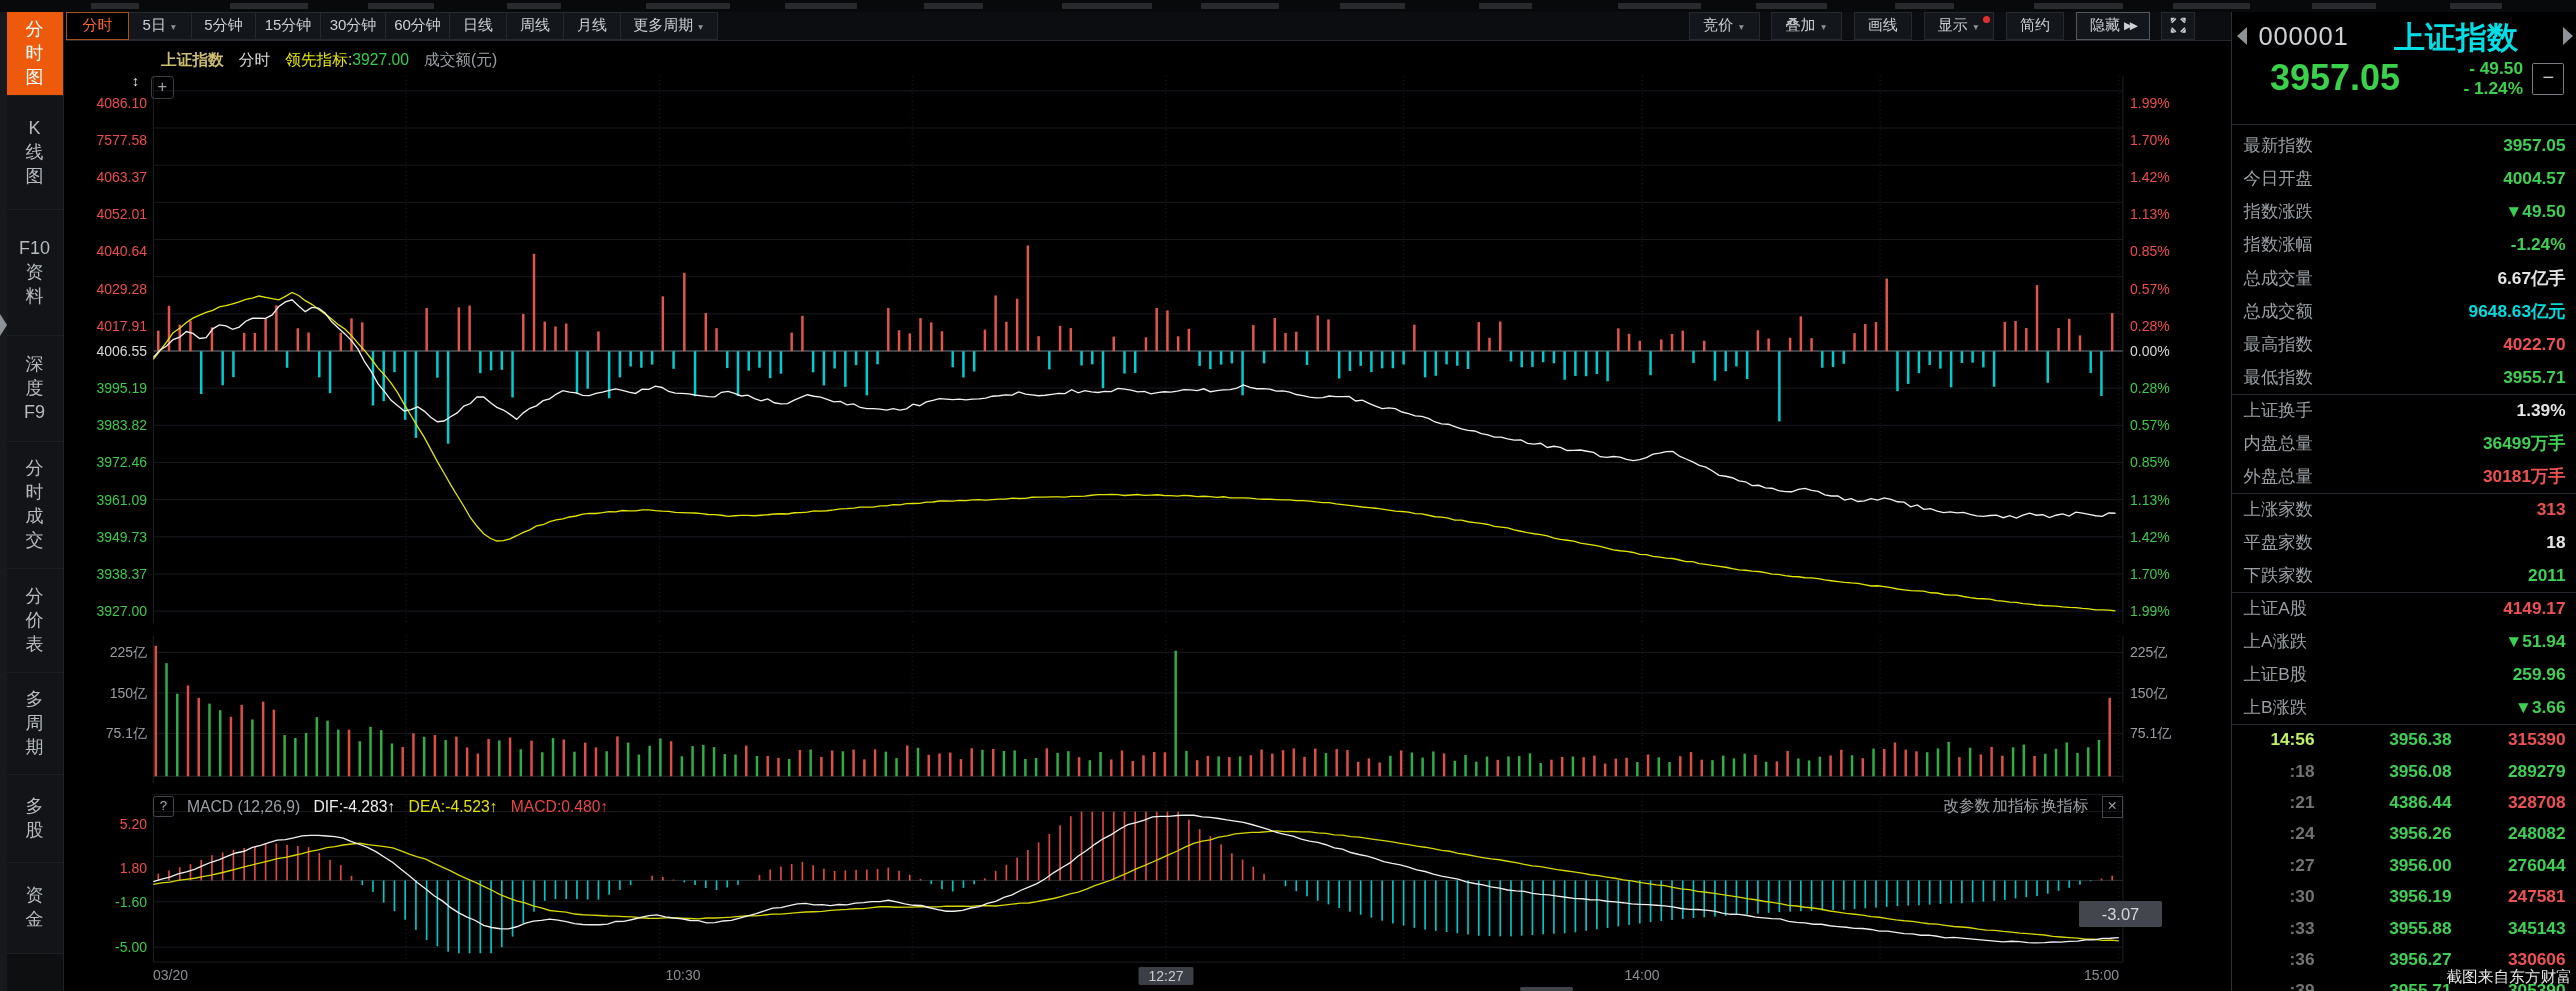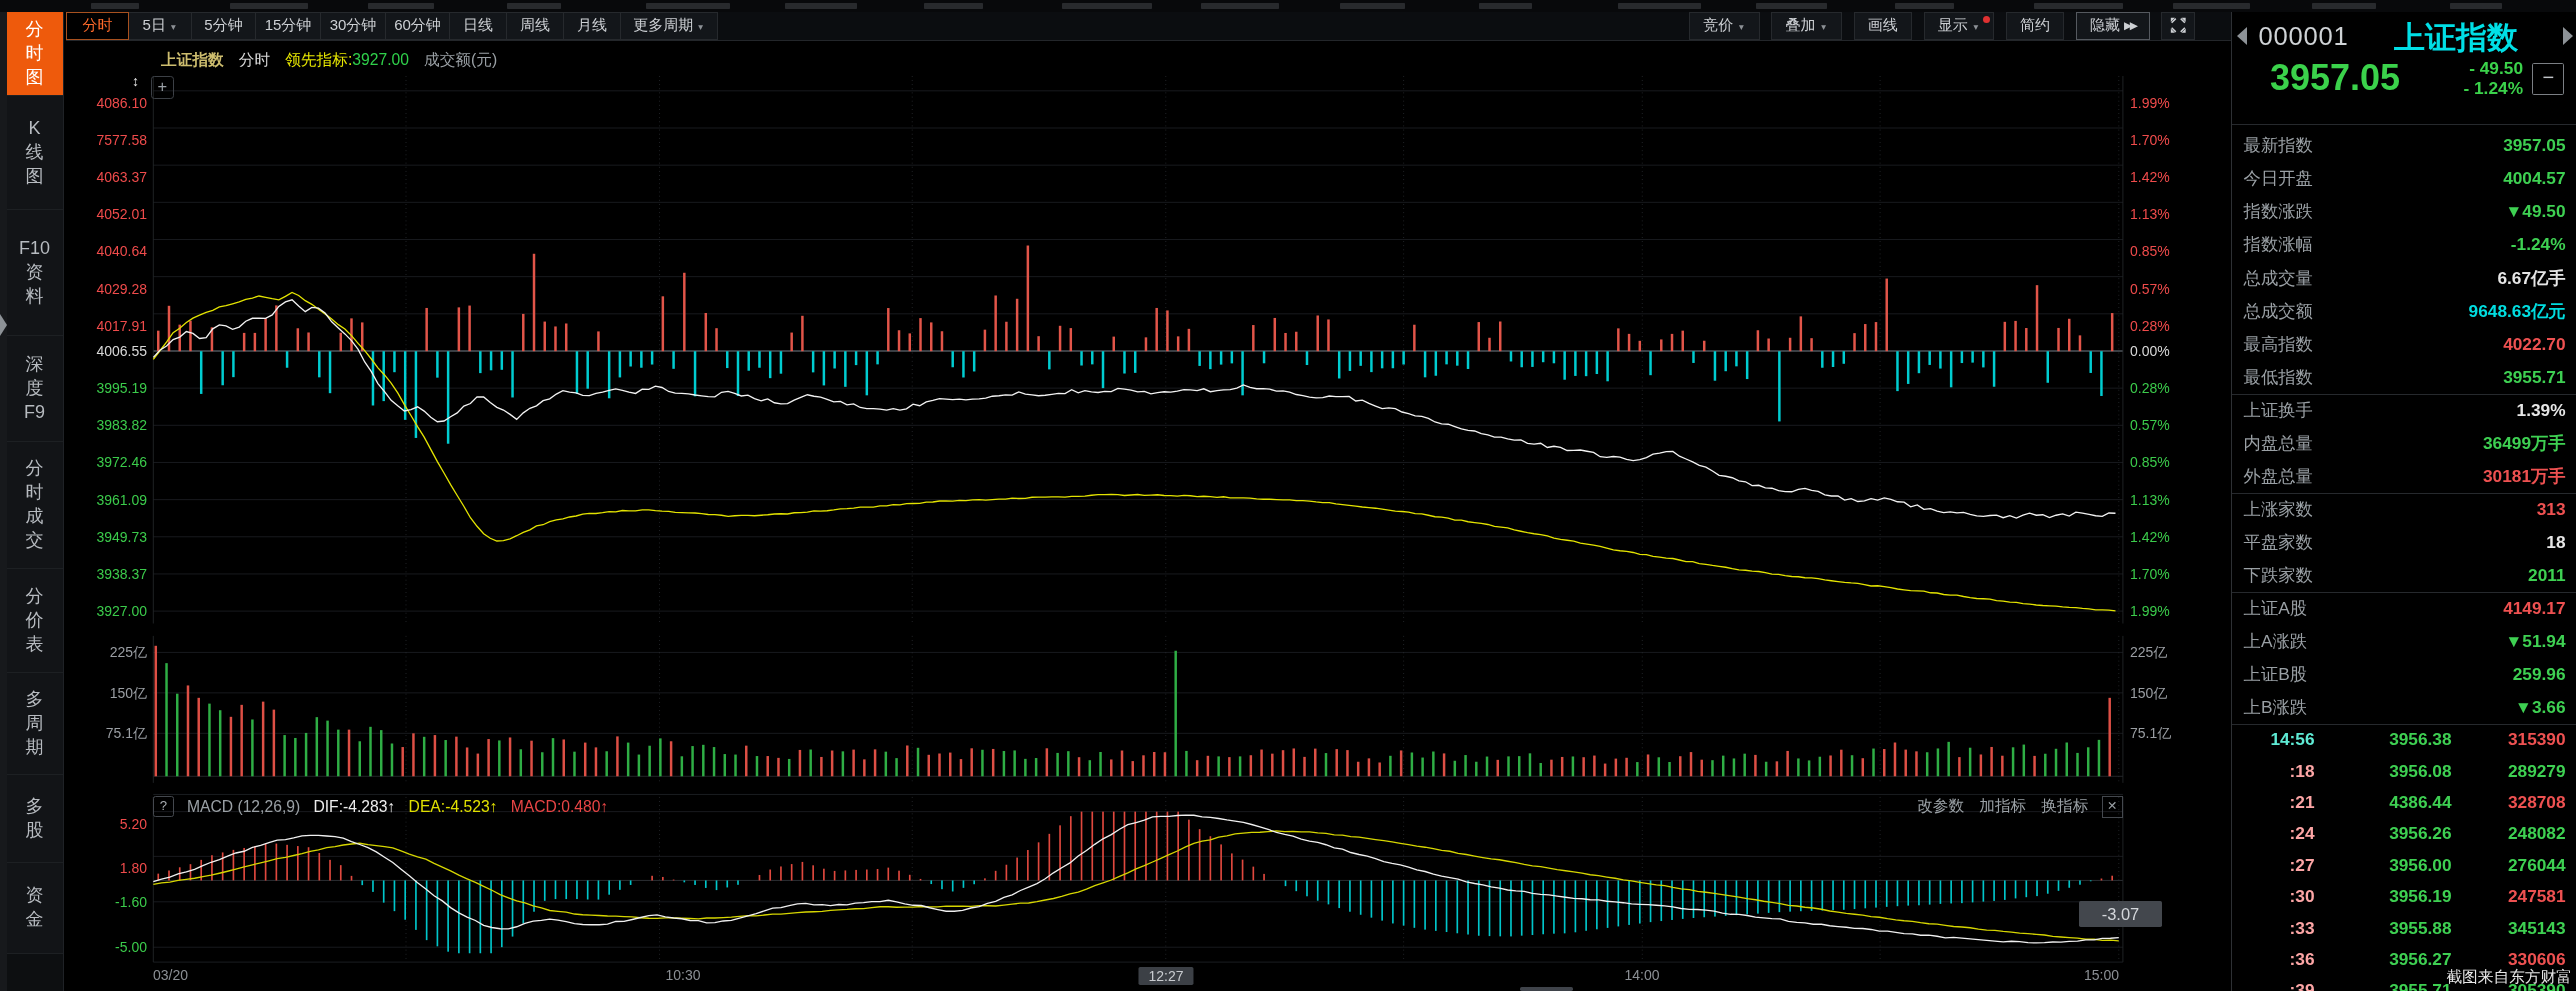--- a/index.html
+++ b/index.html
@@ -46,21 +46,21 @@
   #h-turn{color:#9aa0a5;}
   #zoombox{position:absolute;left:151px;top:76px;width:20.7px;height:20.7px;border:0.8px solid #3c4046;border-radius:3.3px;
       color:#9aa0a6;font-size:16.5px;line-height:19px;text-align:center;}
   #cursorglyph{position:absolute;left:132px;top:73px;color:#e8e8e8;font-size:14px;}
   
   #macdbar{position:absolute;left:153px;top:796px;width:1970px;height:21.5px;display:flex;align-items:center;gap:13.2px;font-size:15.7px;}
   #macdq{box-sizing:border-box;width:20.7px;height:20.7px;border:0.8px solid #44484e;border-radius:2.5px;color:#a9adb2;
          text-align:center;line-height:18px;font-size:13.2px;}
   #macdname{color:#9aa0a5;}
   .difl{color:#ececec;} .deal{color:#e0e000;} .macl{color:#e84545;}
-  #macdacts{margin-left:auto;display:flex;gap:15px;color:#9aa0a5;}
+  #macdacts{margin-left:auto;display:flex;gap:2px;color:#9aa0a5;}
   #macdacts span{cursor:pointer;}
   #macdclose{box-sizing:border-box;width:21.5px;height:21.5px;border:0.8px solid #44484e;color:#9aa0a5;text-align:center;
              line-height:19px;font-size:12.4px;cursor:pointer;}
   #difbox{position:absolute;left:2079px;top:901px;width:83px;height:26.4px;background:#43474d;color:#d4d7db;
           font-size:16.5px;line-height:26.4px;text-align:center;border-radius:1.7px;}
   
   .tlabel{position:absolute;top:967px;font-size:14px;color:#8b8f94;}
   .tlabel.hl{background:#3c4046;padding:0.8px 10px;border-radius:1.7px;color:#c9ccd0;}
   #scrollnub{position:absolute;left:1520px;top:987px;width:53px;height:4.1px;background:#3f434a;border-radius:1.7px;}
   
@@ -73,21 +73,21 @@
   #pname{position:absolute;left:162px;top:0px;font-size:31px;font-weight:bold;color:#00dfe6;}
   #pprice{position:absolute;left:38px;top:45px;font-size:36px;font-weight:bold;color:#3bd24b;}
   #pchg{position:absolute;left:208px;top:46px;font-size:17.3px;font-weight:bold;color:#3bd24b;text-align:right;width:83px;line-height:20.7px;}
   #minusbtn{position:absolute;right:11.6px;top:51px;width:30px;height:30px;border:0.8px solid #7b7f84;border-radius:1.7px;
             color:#c0c4c8;font-size:20px;line-height:27px;text-align:center;cursor:pointer;}
   .pdivider{position:absolute;left:0;width:100%;height:0.8px;background:#26292d;}
   .srow{position:absolute;left:11.6px;width:322px;height:33px;display:flex;justify-content:space-between;align-items:center;}
   .srow .lb{color:#9aa0a5;font-size:17.3px;}
   .srow .vl{font-size:17.3px;font-weight:bold;}
   .trow{position:absolute;left:11.6px;width:322px;height:31px;display:flex;align-items:center;font-size:17.3px;font-weight:bold;}
-  .trow .tt{width:71px;text-align:right;color:#fca5a5;}
+  .trow .tt{width:71px;text-align:right;color:#737373;}
   .trow .tp{width:137px;text-align:right;}
   .trow .tv{flex:1;text-align:right;}
   #watermark{position:absolute;right:4.1px;bottom:3.3px;font-size:15.7px;color:rgba(255,255,255,.9);z-index:9;}
   .vG{color:#3ed052;}.vR{color:#ee5151;}.vW{color:#e6e6e6;}.vC{color:#00dde0;}
 </style>
 </head>
 <body>
 
 <div id="app">
   <div id="topstrip">
@@ -1002,21 +1002,21 @@
           <span class="vl vG">259.96</span>
         </div>
         <div class="srow" style="top:679px">
           <span class="lb">上B涨跌</span>
           <span class="vl vG">▼3.66</span>
         </div>
         <div class="pdivider" style="top:712px"></div>
       </div>
     <div id="ticks">
         <div class="trow" style="top:712px">
-          <span class="tt" style="color:#5eead4">14:56</span>
+          <span class="tt" style="color:#bef264">14:56</span>
           <span class="tp vG">3956.38</span>
           <span class="tv vR">315390</span>
         </div>
         <div class="trow" style="top:744px">
           <span class="tt" style="">:18</span>
           <span class="tp vG">3956.08</span>
           <span class="tv vG">289279</span>
         </div>
         <div class="trow" style="top:775px">
           <span class="tt" style="">:21</span>

